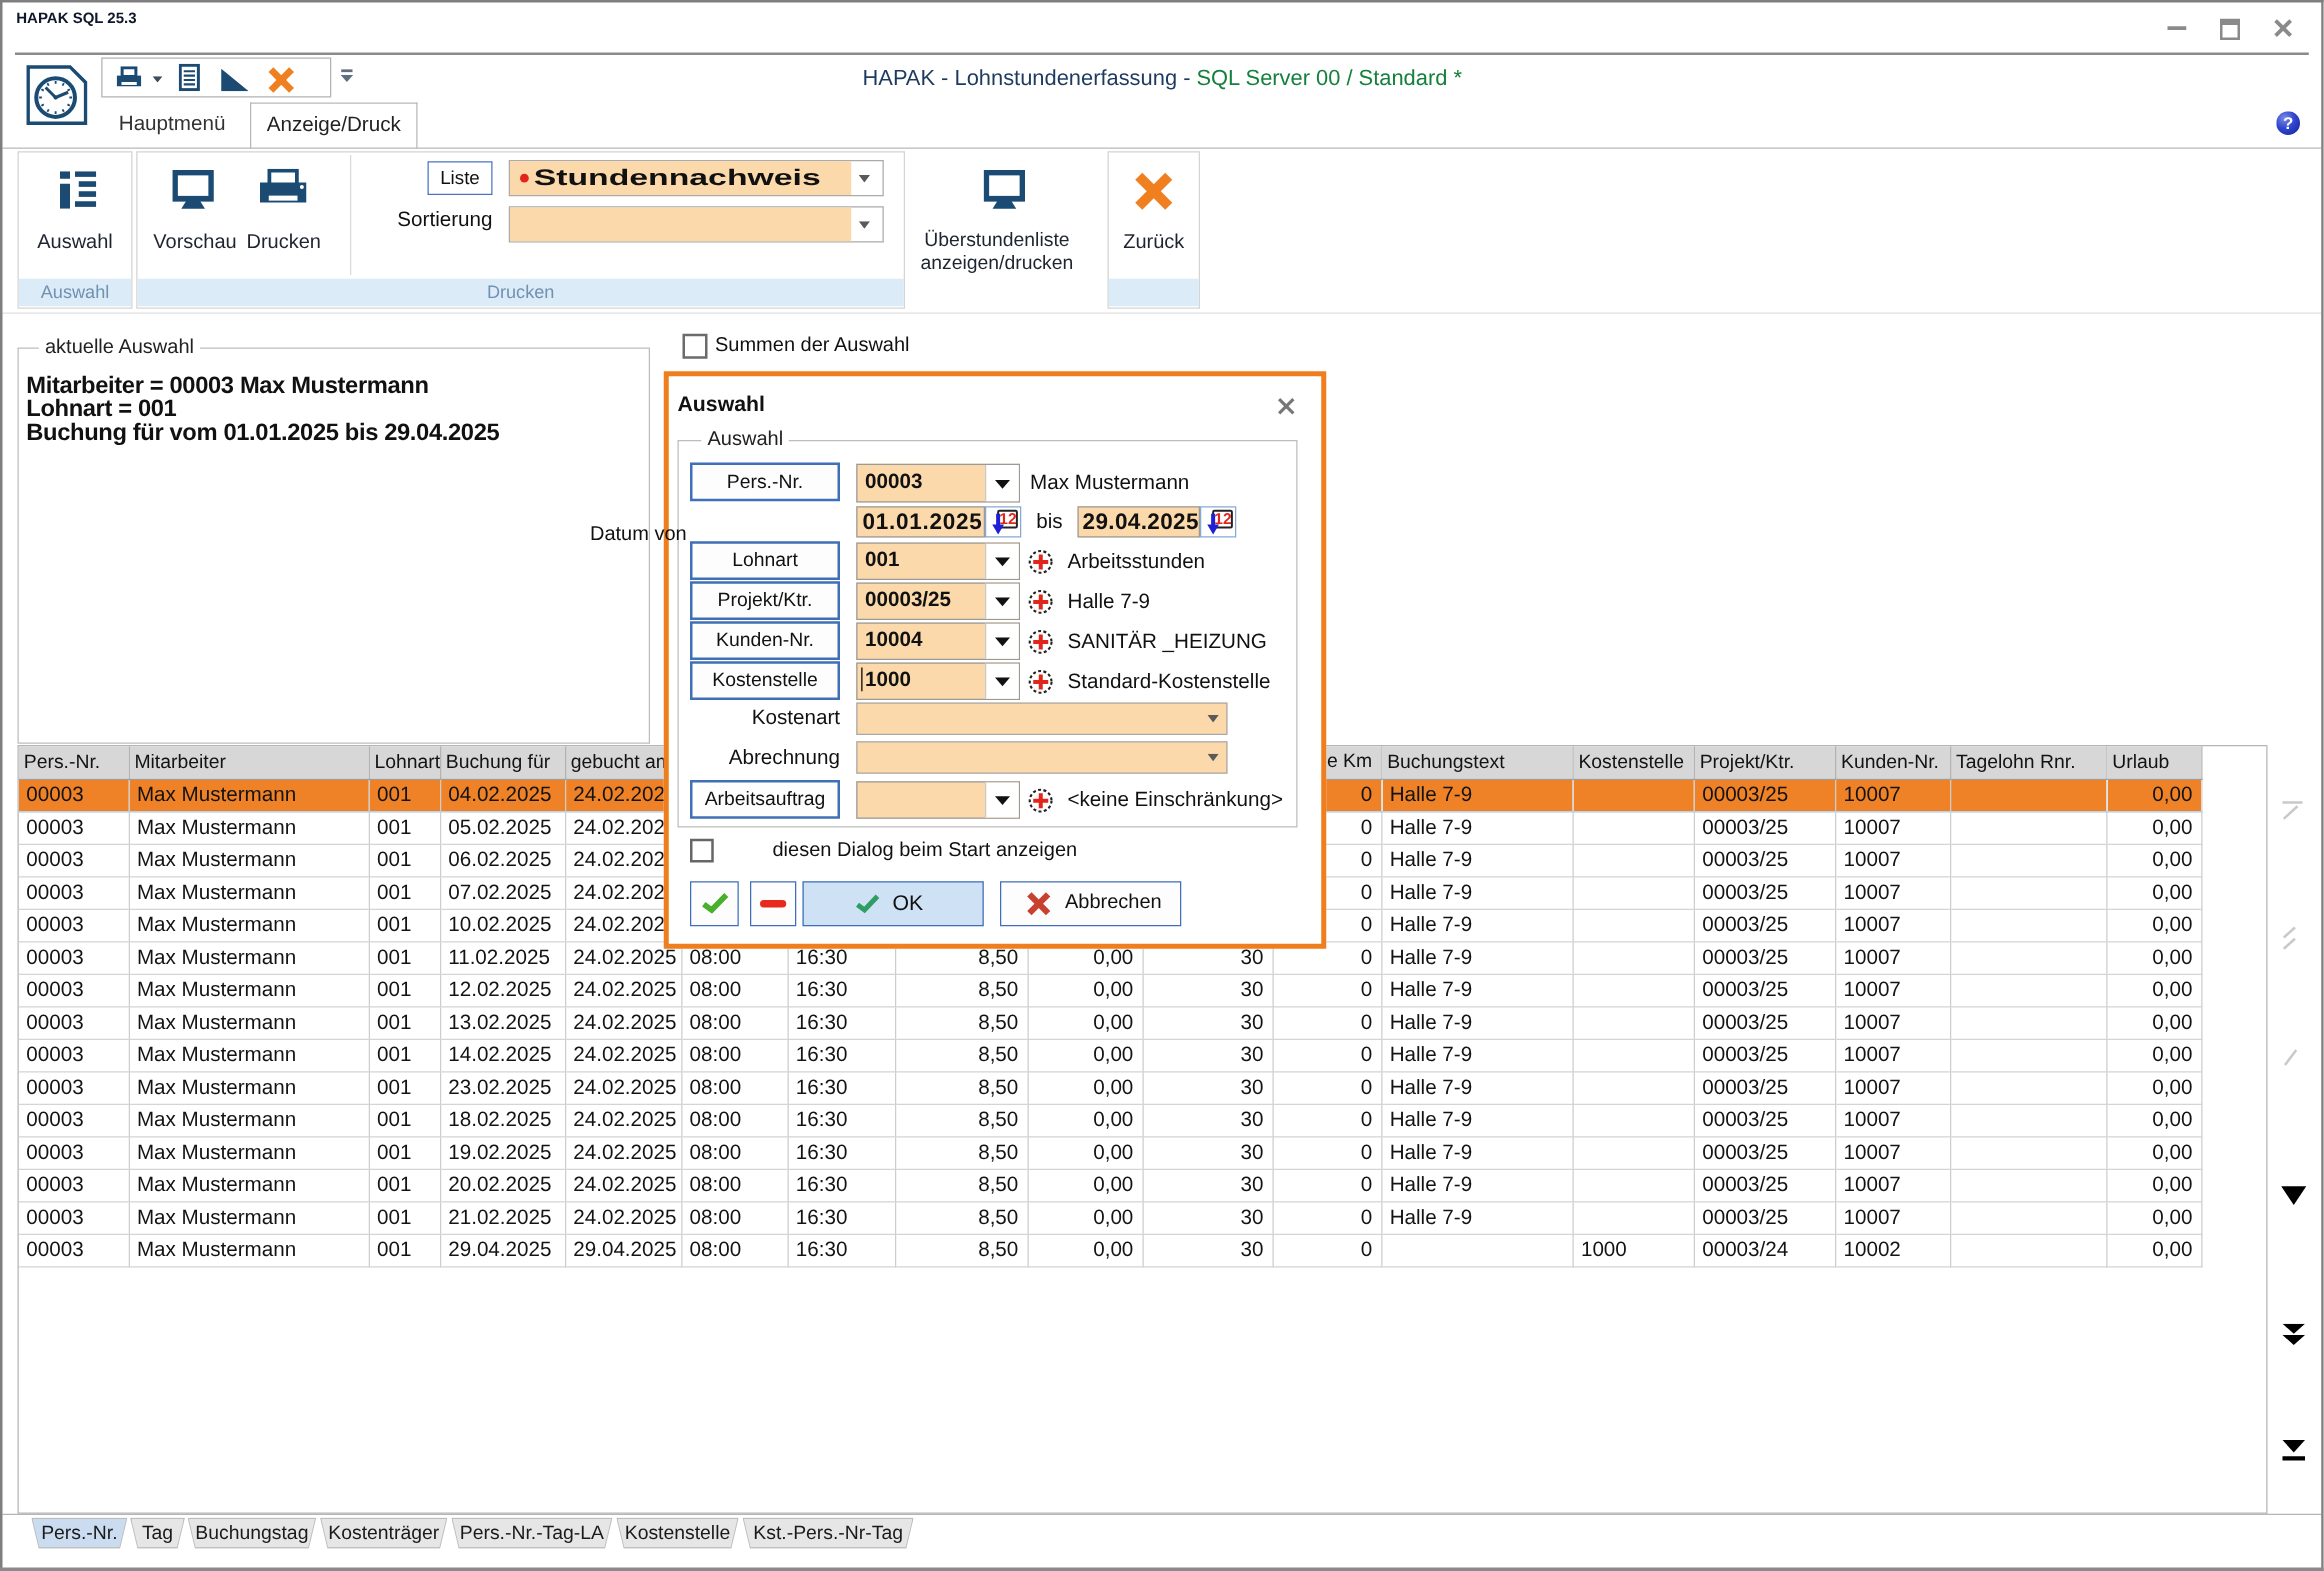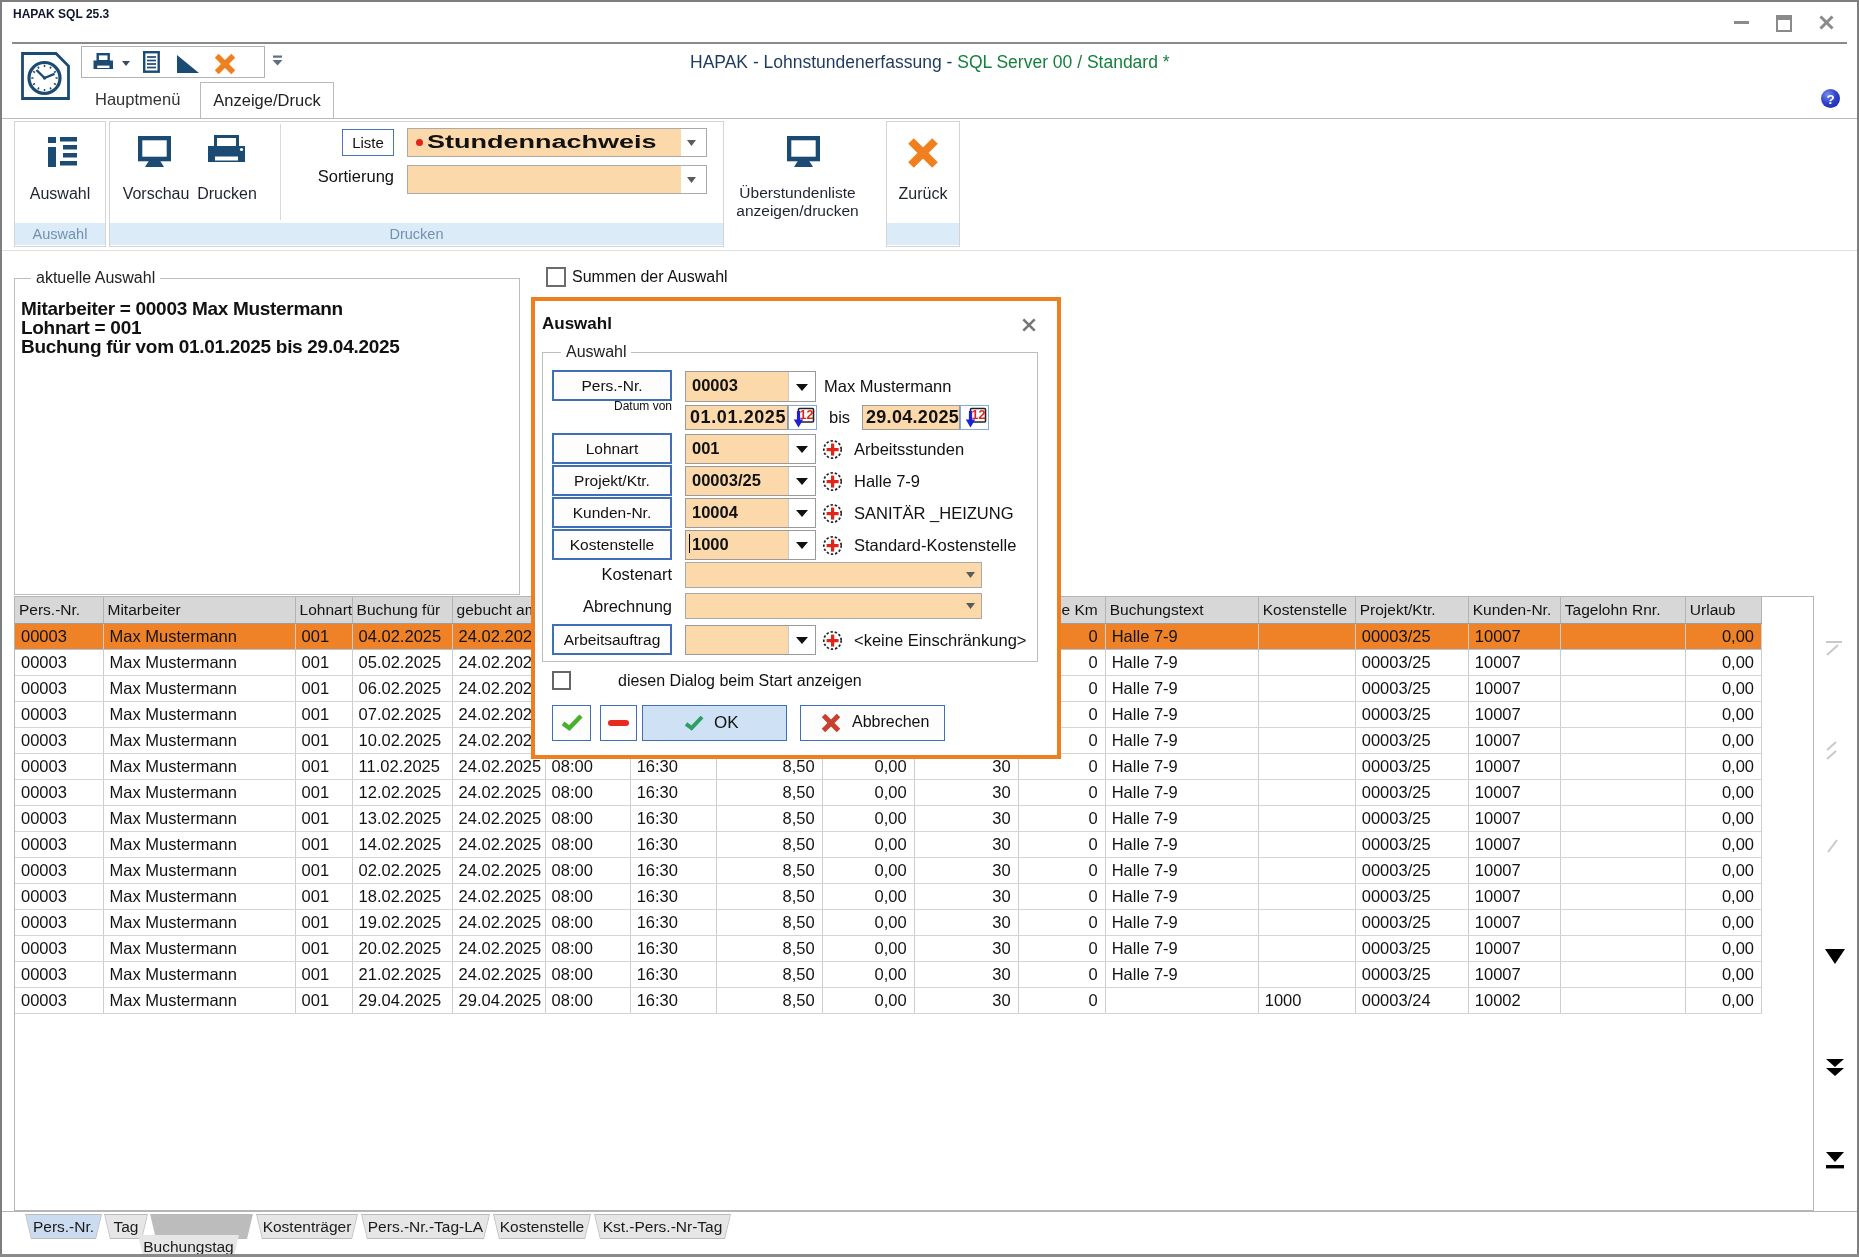--- a/index.html
+++ b/index.html
@@ -394,21 +394,21 @@
             <td></td>
             <td>00003/25</td>
             <td>10007</td>
             <td></td>
             <td class="r">0,00</td>
           </tr>
           <tr>
             <td>00003</td>
             <td>Max Mustermann</td>
             <td>001</td>
-            <td>02.02.2025</td>
+            <td>23.02.2025</td>
             <td>24.02.2025</td>
             <td>08:00</td>
             <td>16:30</td>
             <td class="r">8,50</td>
             <td class="r">0,00</td>
             <td class="r">30</td>
             <td class="r">0</td>
             <td>Halle 7-9</td>
             <td></td>
             <td>00003/25</td>
@@ -513,21 +513,21 @@
           </tr>
         </tbody>
       </table>
 </div>
 <div class="abs" id="botline"></div>
 <div class="btab-o" style="left:25px;width:77px;"></div>
 <div class="btab on" style="left:26px;width:75px;">Pers.-Nr.</div>
 <div class="btab-o" style="left:104px;width:44px;"></div>
 <div class="btab" style="left:105px;width:42px;">Tag</div>
 <div class="btab-o" style="left:150px;width:103px;"></div>
-<div class="btab" style="left:138px;width:101px;margin-top:20px;">Buchungstag</div>
+<div class="btab" style="left:151px;width:101px;">Buchungstag</div>
 <div class="btab-o" style="left:256px;width:102px;"></div>
 <div class="btab" style="left:257px;width:100px;">Kostenträger</div>
 <div class="btab-o" style="left:361px;width:129px;"></div>
 <div class="btab" style="left:362px;width:127px;">Pers.-Nr.-Tag-LA</div>
 <div class="btab-o" style="left:493px;width:98px;"></div>
 <div class="btab" style="left:494px;width:96px;">Kostenstelle</div>
 <div class="btab-o" style="left:594px;width:137px;"></div>
 <div class="btab" style="left:595px;width:135px;">Kst.-Pers.-Nr-Tag</div>
 <svg class="abs" style="left:1823px;top:638px;" width="22" height="20" viewBox="0 0 22 20" xmlns="http://www.w3.org/2000/svg">
       <line x1="3" y1="4" x2="19" y2="4" stroke="#c9c9c9" stroke-width="2"></line>
@@ -559,21 +559,21 @@
       </svg>
 <div class="gbox" style="left:7px;top:51px;width:496px;height:310px;">
         <div class="gleg" style="left:18px;">Auswahl</div>
       </div>
 <div class="dbtn" style="left:17px;top:69px;width:120px;height:31px;line-height:27px;">Pers.-Nr.</div>
 <div class="dcombo" style="left:150px;top:70px;width:131px;height:31px;">
         <div class="val">00003</div>
         <div class="btn"></div>
       </div>
 <div class="dlab" style="left:289px;top:76px;font-size:16.5px;">Max Mustermann</div>
-<div class="dlab" style="left:-63px;top:98px;width:200px;text-align:right;font-size:12px;">Datum von</div>
+<div class="dlab" style="left:-63px;top:118px;width:200px;font-size:16px;">Datum von</div>
 <div class="dfield" style="left:150px;top:104px;width:103px;height:25px;padding:1px 0 0 4px;letter-spacing:0.6px;">01.01.2025</div>
 <div class="calbtn" style="left:253px;top:104px;">
         <svg class="abs" style="left:0px;top:0px;" width="27" height="23" viewBox="0 0 27 23" xmlns="http://www.w3.org/2000/svg">
           <rect x="9.5" y="2.5" width="15" height="13.5" fill="#fff" stroke="#222" stroke-width="1.6" rx="1"></rect>
           <text x="17.4" y="13.2" font-family="Liberation Sans" font-size="12.5" font-weight="bold" fill="#e1251b" text-anchor="middle">12</text>
           <line x1="9.5" y1="5" x2="9.5" y2="15" stroke="#1f1fd4" stroke-width="3.2"></line>
           <polygon points="4.8,13.5 14.2,13.5 9.5,21.5" fill="#1f1fd4"></polygon>
         </svg>
       </div>
 <div class="dlab" style="left:294px;top:107px;font-size:16.5px;">bis</div>

